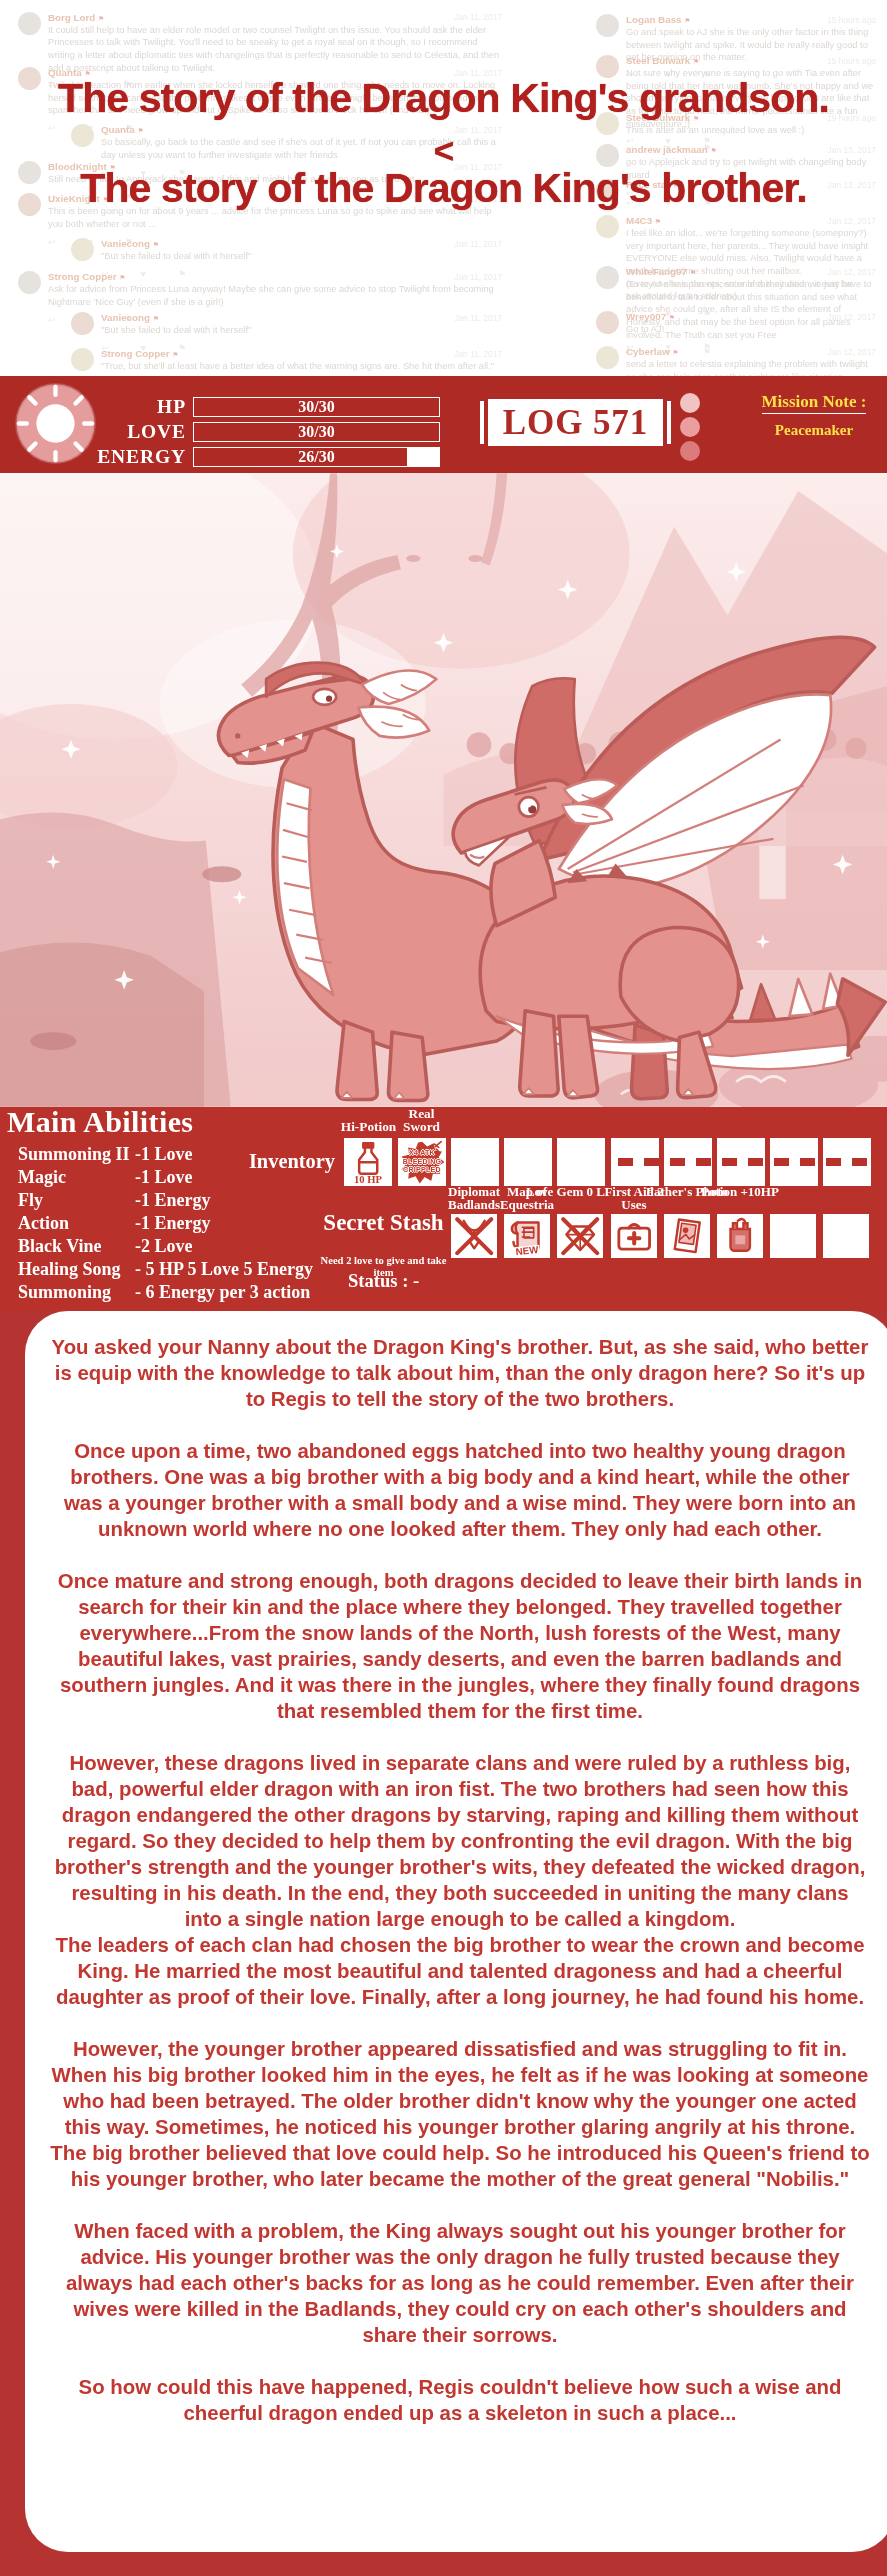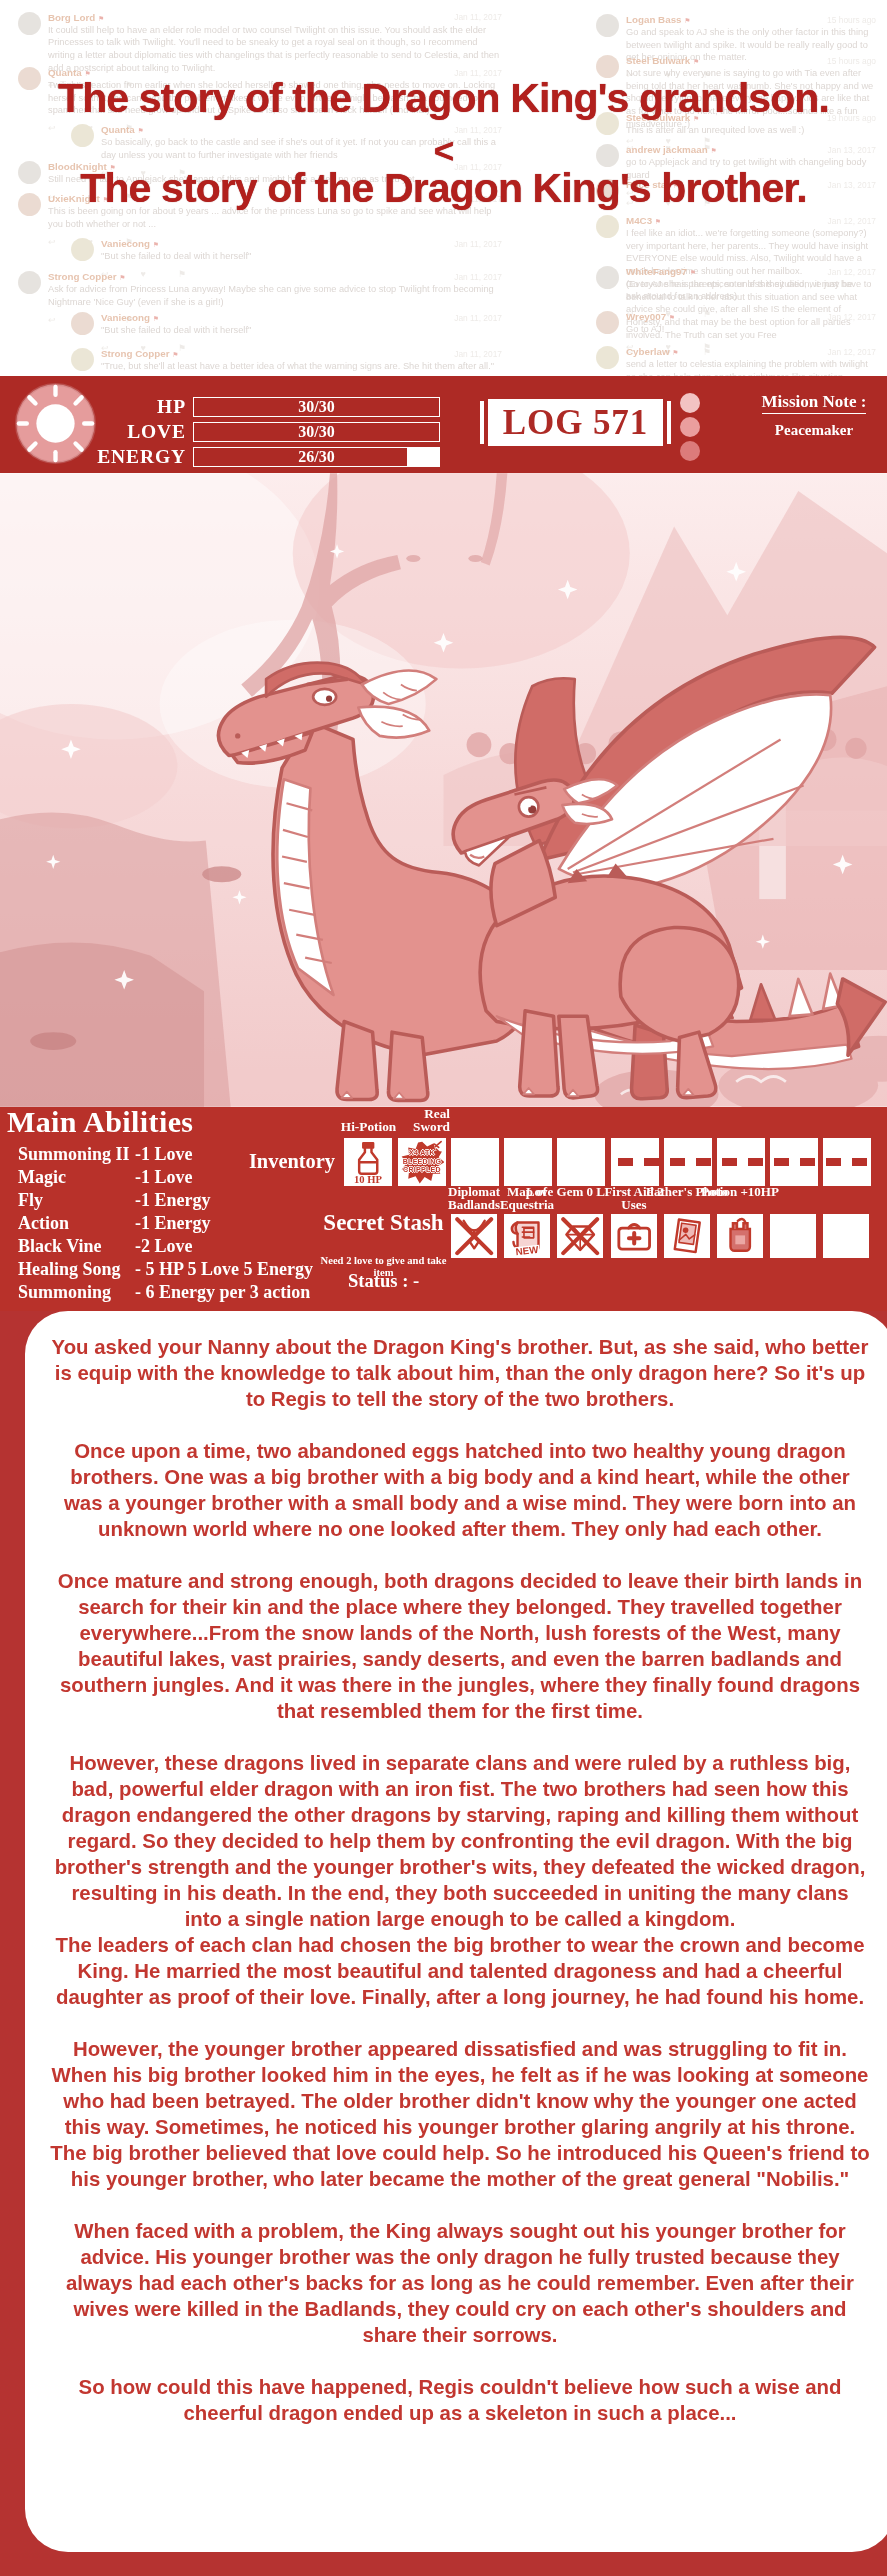--- a/index.html
+++ b/index.html
@@ -40,21 +40,21 @@
   .stat-bar{position:absolute;left:193px;width:247px;height:20.4px;border:1.8px solid #fff;
      box-sizing:border-box;text-align:center;background:var(--banner-red);}
   .stat-value{font:bold 16px "Liberation Serif",serif;color:#fff;line-height:17px;}
   .bracket{position:absolute;top:25px;width:4.4px;height:43px;background:#fff;}
   #brL{left:480px;} #brR{left:667px;}
   #logbox{position:absolute;left:488px;top:23px;width:175px;height:47px;background:#fff;
      display:flex;align-items:center;justify-content:center;}
   #logbox span{font:bold 35px "Liberation Serif",serif;color:var(--banner-red);letter-spacing:0.9px;}
   .dot{position:absolute;left:680px;width:20.4px;height:20.4px;border-radius:50%;}
   #dot1{top:17px;background:#f2c3c3;} #dot2{top:41px;background:#ea9e9e;} #dot3{top:65px;background:#dc7b7b;}
-  #mission{position:absolute;left:744px;top:16px;width:140px;text-align:center;color:#ffffff;}
+  #mission{position:absolute;left:744px;top:16px;width:140px;text-align:center;color:#fde047;}
   .mtitle{font:bold 17px "Liberation Serif",serif;display:inline-block;border-bottom:1.8px solid #fff;padding-bottom:0.9px;}
   .mval{font:bold 15px "Liberation Serif",serif;margin-top:8px;}
 
   
   #scene{top:473px;height:634px;overflow:hidden;}
   #scene svg{display:block;}
 
   
   #panel{top:1107px;height:204px;background:var(--panel-red);color:#fff;}
   #panel h2{position:absolute;left:7px;top:-1.8px;margin:0;font:bold 30px "Liberation Serif",serif;letter-spacing:0.4px;}
@@ -668,21 +668,21 @@
    <path d="M17 16 v-7 h5 v7 M30 16 v-7 h5 v7" fill="#d4706c" stroke="#c0392b" stroke-width="3"></path>
    <path d="M23 6 q6 -5 9 1" fill="none" stroke="#c0392b" stroke-width="3" stroke-linecap="round"></path>
    <rect x="20" y="24" width="12" height="11" fill="#eba7a4"></rect>
             </svg></div>
         </div>
         <div class="slot stash" style="left: 770px;"></div>
         <div class="slot stash" style="left: 823px;"></div>
       </div>
     <div id="status-line">Status : -</div>
   <div class="ilabel" style="left: 340px; width: 57px; top: 13.3px;">Hi-Potion</div>
-      <div class="ilabel" style="left: 393px; width: 57px; top: 0px; text-align: right;">Real Sword</div>
+      <div class="ilabel" style="left: 393px; width: 57px; top: 0px;">Real Sword</div>
     </section>
 
   <section id="storysec">
     <div id="storybox">
         <p class="spara">You asked your Nanny about the Dragon King's brother. But, as she said, who better is equip with the knowledge to talk about him, than the only dragon here? So it's up to Regis to tell the story of the two brothers.</p>
         <p class="spara">Once upon a time, two abandoned eggs hatched into two healthy young dragon brothers. One was a big brother with a big body and a kind heart, while the other was a younger brother with a small body and a wise mind. They were born into an unknown world where no one looked after them. They only had each other.</p>
         <p class="spara">Once mature and strong enough, both dragons decided to leave their birth lands in search for their kin and the place where they belonged. They travelled together everywhere...From the snow lands of the North, lush forests of the West, many beautiful lakes, vast prairies, sandy deserts, and even the barren badlands and southern jungles. And it was there in the jungles, where they finally found dragons that resembled them for the first time.</p>
         <p class="spara">However, these dragons lived in separate clans and were ruled by a ruthless big, bad, powerful elder dragon with an iron fist. The two brothers had seen how this dragon endangered the other dragons by starving, raping and killing them without regard. So they decided to help them by confronting the evil dragon. With the big brother's strength and the younger brother's wits, they defeated the wicked dragon, resulting in his death. In the end, they both succeeded in uniting the many clans into a single nation large enough to be called a kingdom.
 The leaders of each clan had chosen the big brother to wear the crown and become King. He married the most beautiful and talented dragoness and had a cheerful daughter as proof of their love. Finally, after a long journey, he had found his home.</p>
         <p class="spara">However, the younger brother appeared dissatisfied and was struggling to fit in. When his big brother looked him in the eyes, he felt as if he was looking at someone who had been betrayed. The older brother didn't know why the younger one acted this way. Sometimes, he noticed his younger brother glaring angrily at his throne. The big brother believed that love could help. So he introduced his Queen's friend to his younger brother, who later became the mother of the great general "Nobilis."</p>

